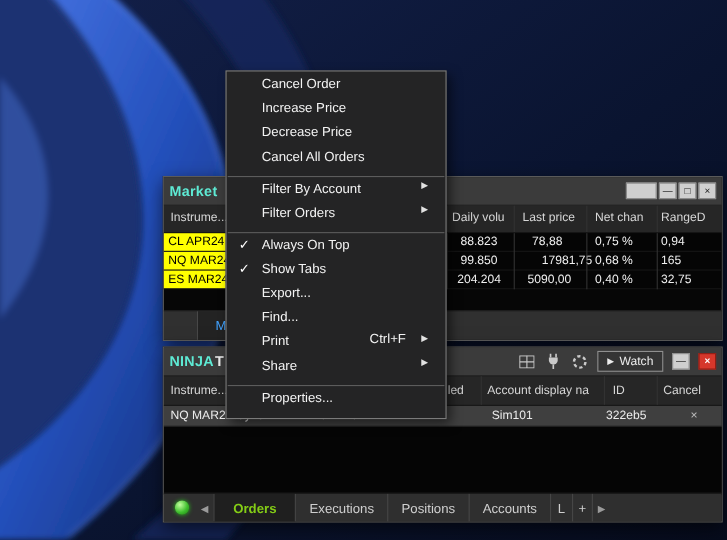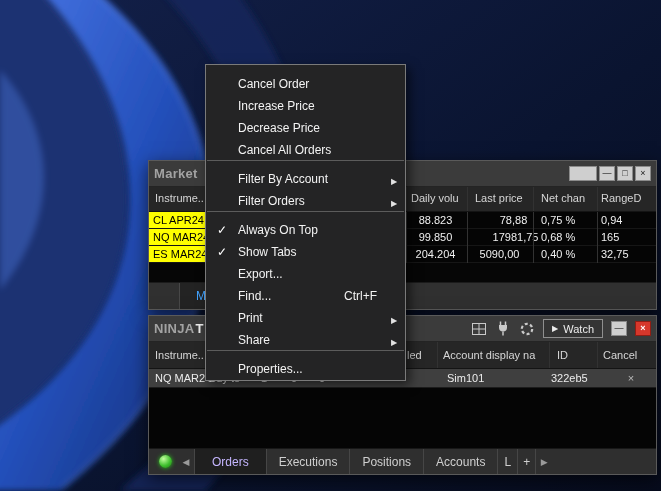--- a/index.html
+++ b/index.html
@@ -6,21 +6,21 @@
   .screen { position:relative; width:661px; height:491px; overflow:hidden;
             background:#0a1124; font-family:"Liberation Sans", sans-serif;
             -webkit-font-smoothing:antialiased; }
   .wallpaper { position:absolute; inset:0; z-index:0; }
 
   
   .window { position:absolute; background:#060606; border:1px solid #5a5a5a;
             box-shadow:0 5px 16px rgba(0,0,0,.6); z-index:2; box-sizing:border-box; }
   .titlebar { height:26px; background:#3b3b3b; display:flex; align-items:center;
               padding:0 5px; border-bottom:1px solid #242424; box-sizing:border-box; }
-  .title-accent { color:#a3a3a3; font-weight:bold; font-size:13px; letter-spacing:.3px; }
+  .title-accent { color:#5eead4; font-weight:bold; font-size:13px; letter-spacing:.3px; }
   .title-rest { color:#e9e9e9; font-weight:bold; font-size:13px; margin-left:1px; }
   .winbtns { margin-left:auto; display:flex; gap:2px; align-items:center; }
   .wbtn { width:14px; height:13px; background:#cfcfcf; color:#1c1c1c; font-size:9px;
           line-height:13px; text-align:center; border:1px solid #8b8b8b; box-sizing:content-box; }
   .wbtn.wide { width:26px; }
   .wbtn.close-red { background:#d6372b; color:#fff; font-weight:bold; border-color:#8f1d14; }
 
   
   .grid-head { position:relative; height:24px; background:#262626;
                border-bottom:1px solid #141414; color:#d6d6d6; font-size:11px; }
@@ -58,33 +58,33 @@
                  background:#2f2f2f; border-top:1px solid #181818; display:flex;
                  align-items:stretch; font-size:12px; color:#cfcfcf; }
   .status-dot { width:13px; height:13px; border-radius:50%; align-self:center;
                 margin:0 6px 0 10px; flex:0 0 auto;
                 background:radial-gradient(circle at 35% 30%, #c2ff9e, #3fbf2e 55%, #1a770f);
                 box-shadow:0 0 4px #2bbf1e; }
   .tab-nav { width:16px; display:flex; align-items:center; justify-content:center;
              color:#9a9a9a; font-size:9px; }
   .nj-tab { padding:0 12px; display:flex; align-items:center; border-right:1px solid #464646;
             white-space:nowrap; }
-  .nj-tab.sel { background:#1f1f1f; color:#c4b5fd; font-weight:normal; padding:4px 17px;
+  .nj-tab.sel { background:#1f1f1f; color:#84cc16; font-weight:bold; padding:4px 17px;
                 border-left:1px solid #464646; }
   .nj-tab.stub { padding:0 6px; }
   .tab-add { width:17px; display:flex; align-items:center; justify-content:center;
              color:#cfcfcf; border-right:1px solid #464646; font-size:12px; }
   .cancel-x { color:#b9b9b9; }
 
   
   .context-menu { position:absolute; left:205px; top:64px; width:201px;
                   background:#242425; border:1px solid #7a7a7a; padding:4px 0;
                   z-index:10; font-size:12px; color:#f3f3f3;
                   box-shadow:4px 4px 10px rgba(0,0,0,.55); box-sizing:border-box; }
-  .menu-item { height:22px; display:flex; align-items:flex-end; padding-right:4px; }
+  .menu-item { height:22px; display:flex; align-items:flex-start; padding-right:12px; }
   .mi-check { width:32px; text-align:center; font-size:12px; flex:0 0 auto; color:#fff; }
   .mi-label { flex:1; white-space:nowrap; overflow:hidden; }
   .mi-shortcut { margin-right:10px; white-space:nowrap;margin-top:20px; }
   .mi-arrow { width:14px; text-align:center; font-size:8px; color:#e2e2e2; flex:0 0 auto; }
   .menu-sep { height:1px; background:#5c5c5c; margin:3px 1px; }
 </style>
 </head>
 <body>
 
 <div class="screen">
@@ -133,21 +133,21 @@
       <div class="vline" style="left:257px"></div>
       <div class="vline" style="left:318px"></div>
       <div class="vline" style="left:384px"></div>
       <div class="vline" style="left:448px"></div>
     </div>
 
     <div class="mk-rows">
       <div class="mk-row">
         <span class="cell-instr">CL APR24</span>
         <span class="num right" style="left:258px;width:57px">88.823</span>
-        <span class="num right" style="left:324px;width:81px">78,88</span>
+        <span class="num right" style="left:308px;width:81px">78,88</span>
         <span class="num" style="left:392px">0,75 %</span>
         <span class="num" style="left:452px">0,94</span>
       </div>
       <div class="mk-row">
         <span class="cell-instr">NQ MAR24</span>
         <span class="num right" style="left:258px;width:57px">99.850</span>
         <span class="num right" style="left:336px;width:61px">17981,75</span>
         <span class="num" style="left:392px">0,68 %</span>
         <span class="num" style="left:452px">165</span>
       </div>

